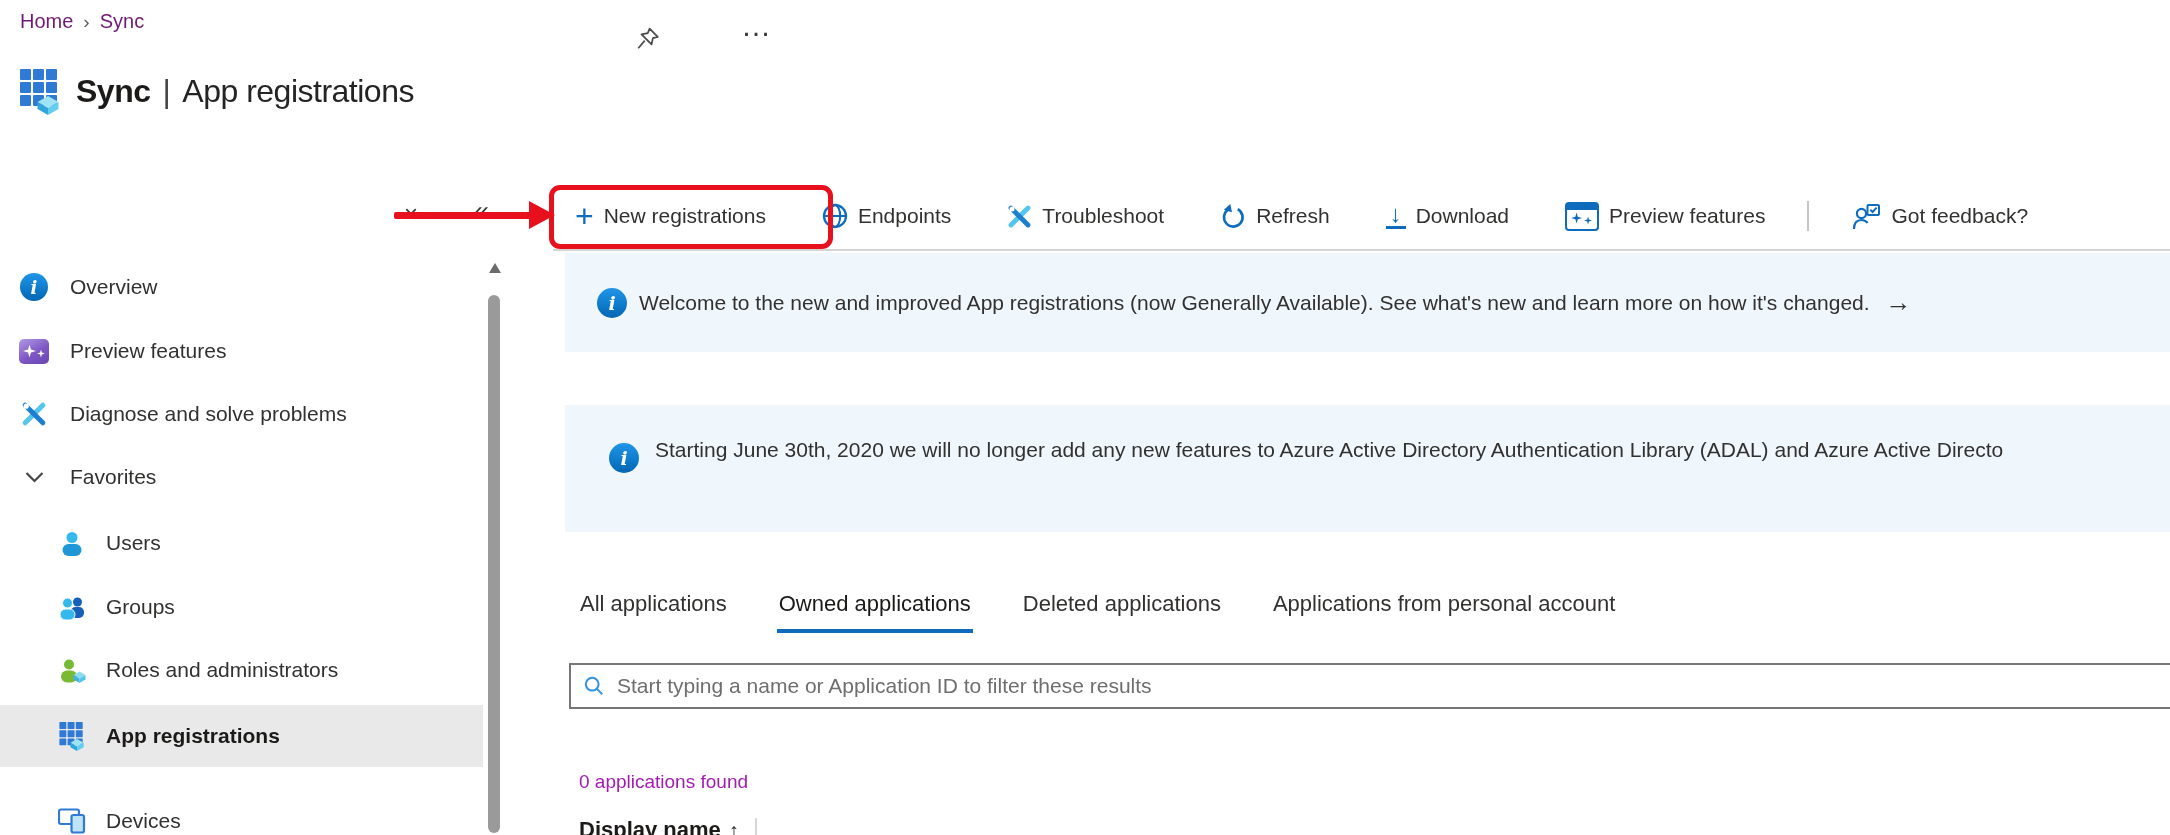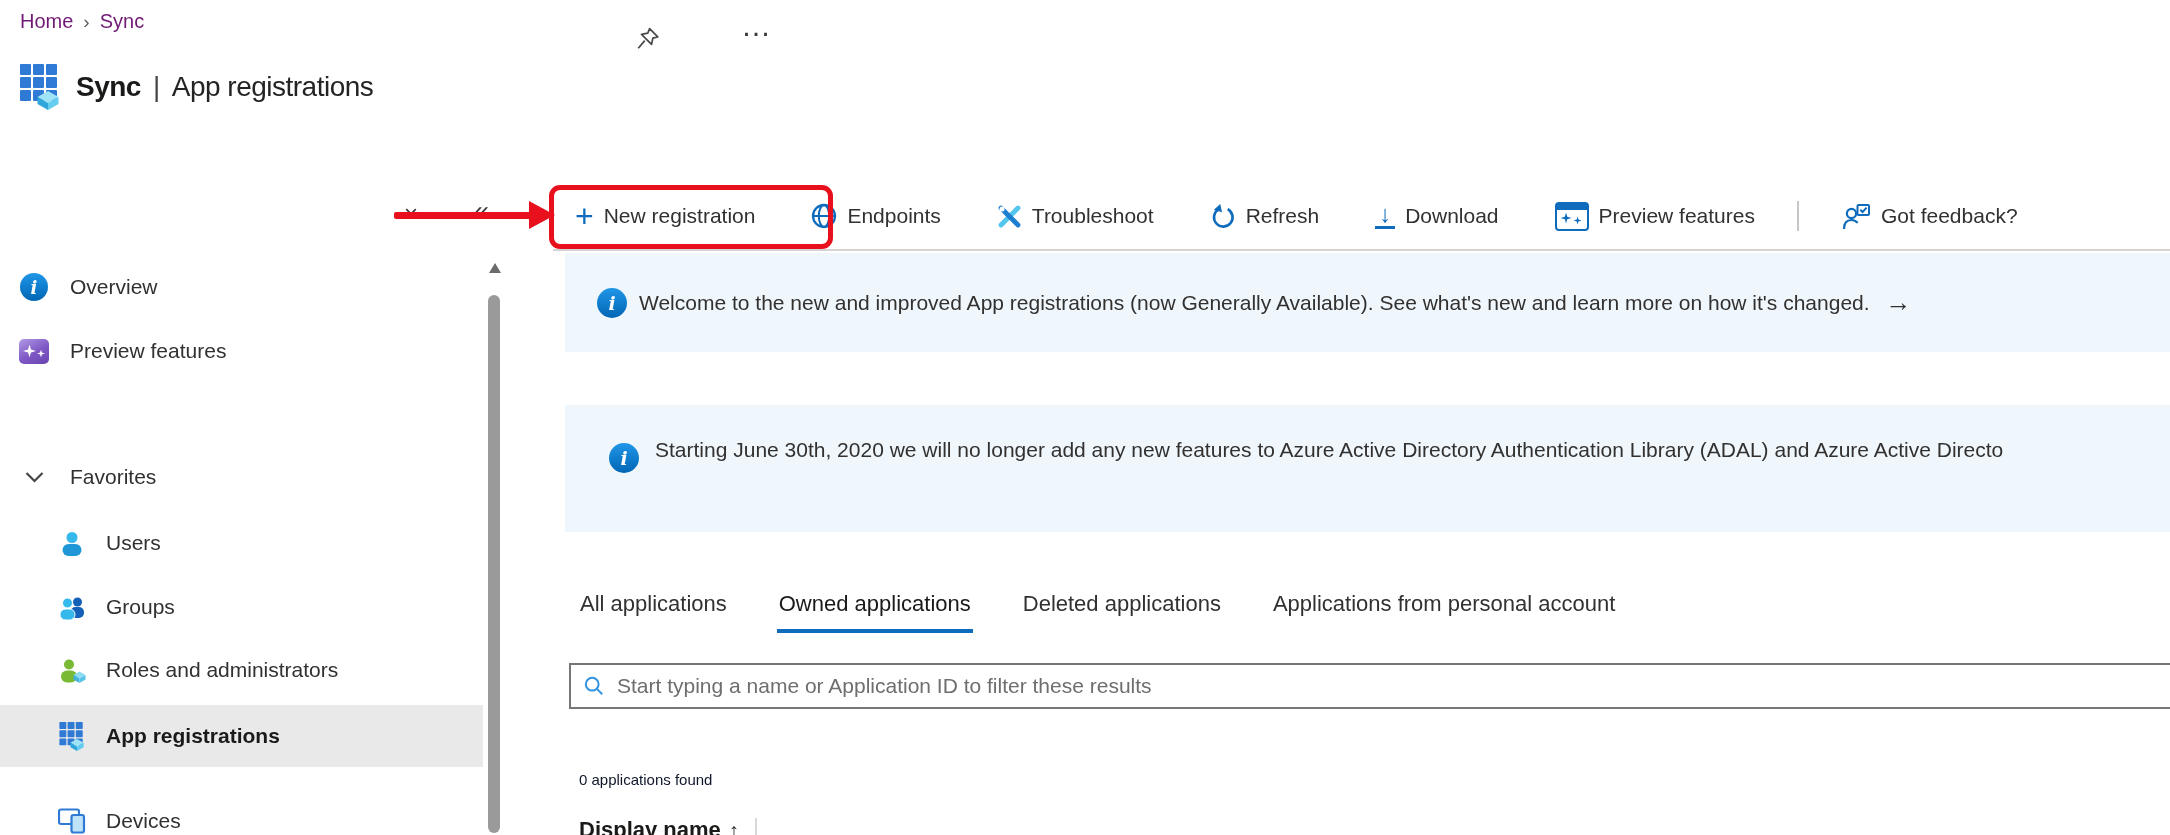--- a/index.html
+++ b/index.html
@@ -8,21 +8,21 @@
   *{box-sizing:border-box}
 
   
   .breadcrumb{position:absolute;left:20px;top:10px;font-size:20px;display:flex;align-items:center;gap:10px}
   .crumb{color:#701a75;cursor:pointer}
   .crumb-sep{color:#605e5c;font-size:19px}
 
   
   .title-row{position:absolute;left:20px;top:52px;display:flex;align-items:center}
   .big-app-icon{width:40px;height:46px;position:relative;flex:none}
-  .page-title{font-size:28px;color:#1b1a19;margin-left:16px;white-space:nowrap;letter-spacing:-0.5px}
+  .page-title{font-size:32px;color:#1b1a19;margin-left:16px;white-space:nowrap;letter-spacing:-0.5px}
   .page-title .t-bold{font-weight:700}
   .page-title .t-sep{font-weight:300;color:#484644;margin:0 12px}
   .page-title .t-rest{font-weight:400;color:#242424}
   .pin-btn{position:absolute;left:635px;top:26px;background:none;border:none;cursor:pointer;padding:0}
   .more-btn{position:absolute;left:735px;top:8px;background:none;border:none;cursor:pointer;
             font-size:30px;color:#3b3a39;letter-spacing:3px}
 
   
   .toolbar{position:absolute;left:575px;top:190px;height:52px;display:flex;align-items:center;gap:56px;white-space:nowrap}
   .tb-item{display:flex;align-items:center;gap:10px;background:none;border:none;cursor:pointer;
@@ -89,21 +89,21 @@
   .tabs{position:absolute;left:578px;top:591px;display:flex;gap:48px}
   .tab{background:none;border:none;cursor:pointer;font-family:inherit;font-size:22px;color:#323130;
        padding:0 2px 12px 2px;border-bottom:4px solid transparent;white-space:nowrap}
   .tab-active{font-weight:400;color:#1b1a19;border-bottom-color:#0f6cbd}
 
   .searchbox{position:absolute;left:569px;top:663px;width:1610px;height:46px;border:2px solid #767676;
              background:#fff;display:flex;align-items:center;padding-left:12px;gap:10px}
   .searchbox input{flex:1;border:none;outline:none;font-family:inherit;font-size:21px;color:#323130;background:transparent}
   .searchbox input::placeholder{color:#6e6e6e}
 
-  .result-count{position:absolute;left:579px;top:771px;font-size:15px;color:#0f172a}
+  .result-count{position:absolute;left:579px;top:771px;font-size:19px;color:#a21caf}
   .col-header{position:absolute;left:579px;top:817px;display:flex;align-items:center;cursor:pointer}
   .col-header .ch-label{font-size:22px;font-weight:700;color:#1b1a19}
   .col-header .ch-sort{font-size:20px;margin-left:8px;color:#323130}
   .col-header .ch-div{width:2px;height:24px;background:#d8d8d8;margin-left:16px}
 
   svg{display:block}
 </style>
 </head>
 <body>
 
@@ -143,21 +143,21 @@
   </svg>
 </button>
 <button class="more-btn">…</button>
 
 <button class="hid-glyph hid-close">×</button>
 <button class="hid-glyph hid-collapse">«</button>
 
 <div class="toolbar">
   <button class="tb-item">
     <span class="plus-glyph">+</span>
-    <span>New registration</span>
+    <span>New registrations</span>
   </button>
   <button class="tb-item">
     <span>
       <svg width="26" height="26" viewBox="0 0 26 26">
         <circle cx="13" cy="13" r="11" fill="none" stroke="#0f6cbd" stroke-width="2.3"></circle>
         <ellipse cx="13" cy="13" rx="5.2" ry="11" fill="none" stroke="#0f6cbd" stroke-width="2"></ellipse>
         <line x1="2" y1="13" x2="24" y2="13" stroke="#0f6cbd" stroke-width="2"></line>
       </svg>
     </span>
     <span>Endpoints</span>
@@ -223,20 +223,30 @@
     <span class="sb-label">Overview</span>
   </button>
   <button class="sb-row" style="top:74px">
     <span class="sb-ic">
       <span class="pf-tile">
           <span class="spark s1"></span>
           <span class="spark s2"></span>
         </span>
     </span>
     <span class="sb-label">Preview features</span>
+  </button>
+  <button class="sb-row" style="top:137px">
+    <span class="sb-ic">
+      <svg width="26" height="26" viewBox="0 0 26 26">
+        <rect x="10.5" y="-2" width="5" height="30" rx="2.5" transform="rotate(45 13 13)" fill="#53c6ee"></rect>
+        <rect x="10.5" y="-2" width="5" height="30" rx="2.5" transform="rotate(-45 13 13)" fill="#1e7fd0"></rect>
+        <circle cx="5.2" cy="5.2" r="2.6" fill="#fff"></circle>
+      </svg>
+    </span>
+    <span class="sb-label">Diagnose and solve problems</span>
   </button>
   <button class="sb-row" style="top:200px">
     <span class="sb-ic">
       <svg width="19" height="12" viewBox="0 0 19 12">
           <polyline points="1.5,2 9.5,10 17.5,2" fill="none" stroke="#484644" stroke-width="2.2"></polyline>
         </svg>
     </span>
     <span class="sb-label">Favorites</span>
   </button>
   <button class="sb-row sb-child" style="top:266px">

